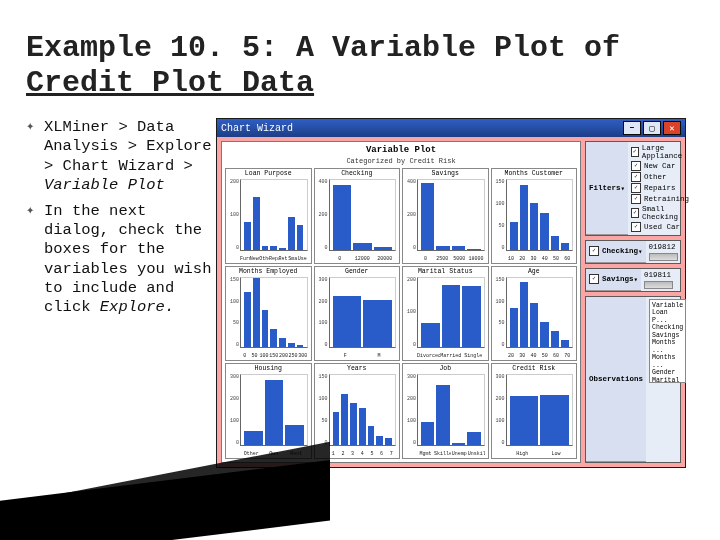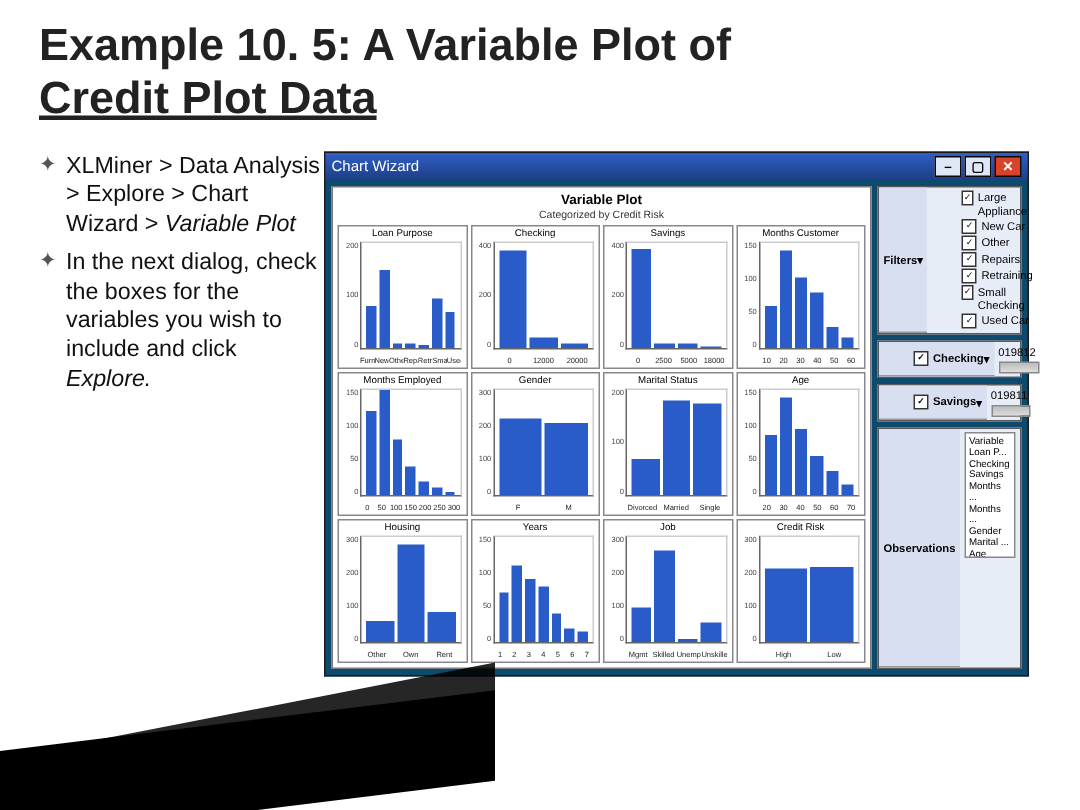--- a/index.html
+++ b/index.html
@@ -10,21 +10,22 @@
     background: #ffffff;
     font-family: Arial, Helvetica, sans-serif;
     overflow: hidden;
     position: relative;
   }
   .slide {
     position: relative;
     width: 720px;
     height: 540px;
     box-sizing: border-box;
-    padding: 14px 26px 0 26px;
+    padding: 31px 26px 0 26px;
+    font-family: Liberation Mono, monospace;
   }
   h1.title {
     margin: 0 0 4px 0;
     font-size: 30px;
     line-height: 1.15;
     font-weight: bold;
     color: #222;
   }
   h1.title .under {
     text-decoration: underline;
@@ -52,21 +53,21 @@
   }
   .bullets .txt em {
     font-style: italic;
   }
 
   
   .window {
     width: 470px;
     height: 350px;
     border: 1px solid #1a1a1a;
-    background: #0c4a6e;
+    background: #fca5a5;
     box-sizing: border-box;
     display: flex;
     flex-direction: column;
     font-size: 8px;
     color: #000;
   }
   .win-titlebar {
     height: 18px;
     background: linear-gradient(#2f5fc4, #1d3e86);
     display: flex;
@@ -195,21 +196,21 @@
   .panel .phdr {
     background: #d7dff0;
     padding: 2px 3px;
     font-weight: bold;
     border-bottom: 1px solid #999;
     display: flex;
     justify-content: space-between;
     align-items: center;
   }
   .panel .pbody { padding: 2px 3px; }
-  .panel .chk { display: flex; align-items: flex-start; gap: 3px; margin-bottom: 1px; margin-left: 20px; }
+  .panel .chk { display: flex; align-items: center; gap: 3px; margin-bottom: 1px; }
   .panel .chk .box {
     width: 8px; height: 8px;
     border: 1px solid #333;
     background: #fff;
     display:flex; align-items:center; justify-content:center;
     font-size:6px; line-height:1;
   }
   .panel .kv { display:flex; justify-content:space-between; }
   .panel select.fake, .panel .slider-strip { width: 100%; }
   .slider-strip {

